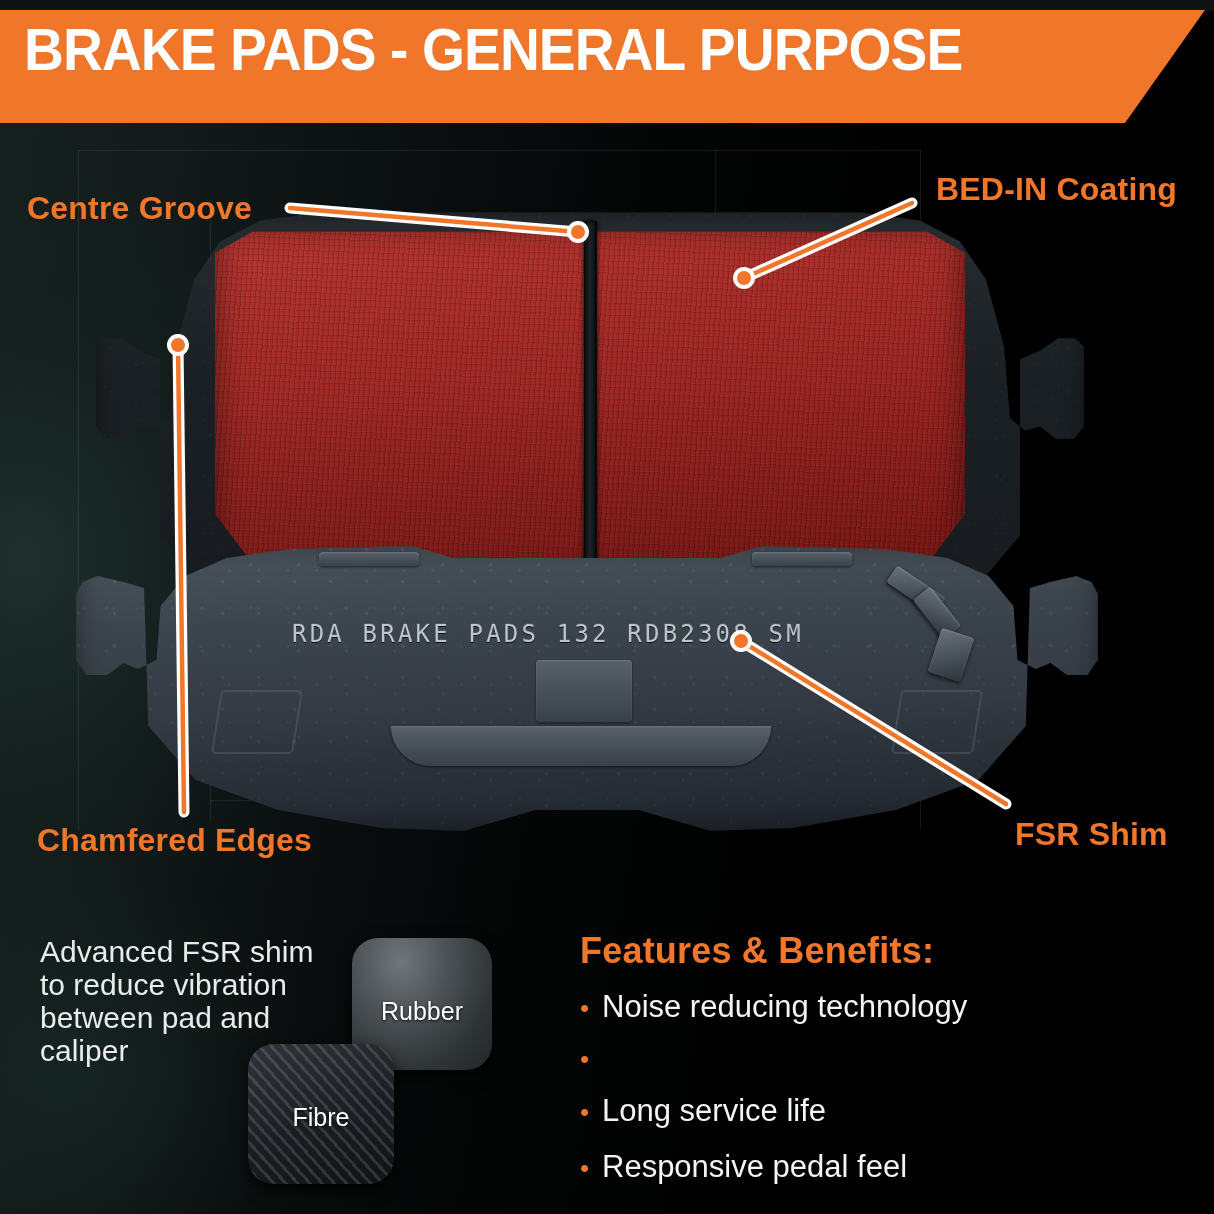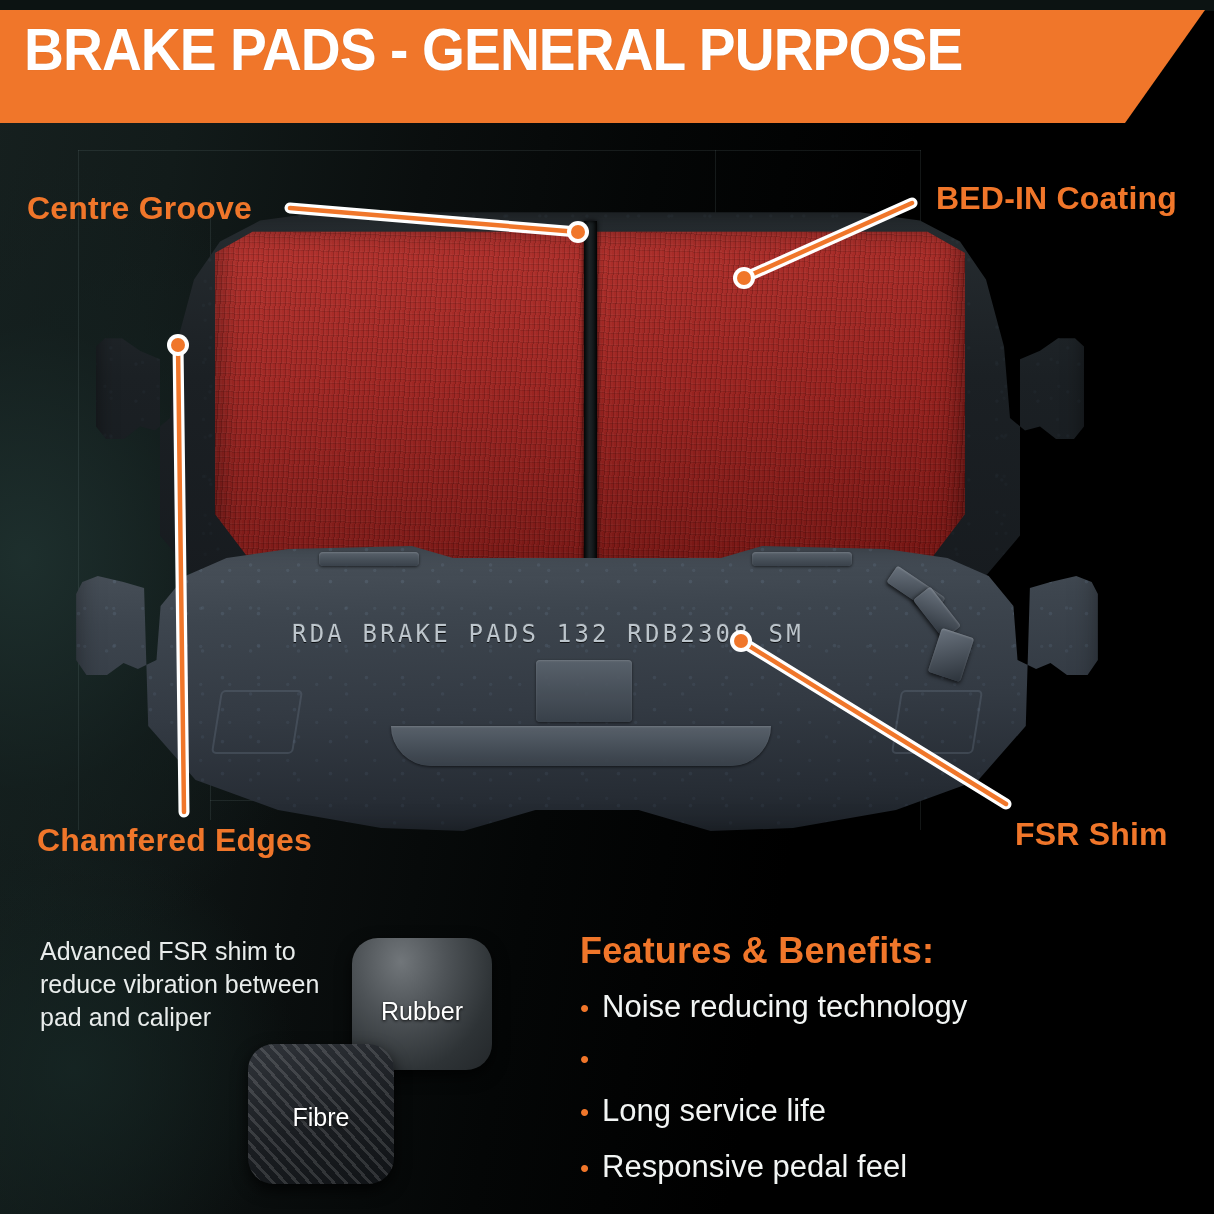--- a/index.html
+++ b/index.html
@@ -87,21 +87,21 @@
   .engrave{position:absolute;left:220px;top:80px;width:560px;color:#cfd8de;font-size:24px;letter-spacing:3.2px;
     font-family:"DejaVu Sans Mono","Liberation Mono",monospace;white-space:nowrap;opacity:.88;
     text-shadow:0 1px 0 rgba(0,0,0,.85), 0 -1px 0 rgba(255,255,255,.10);}
 
   
   .callouts{position:absolute;left:0;top:0;width:1214px;height:1214px;pointer-events:none;}
   .label{position:absolute;color:var(--orange,#F0762A);font-weight:bold;font-size:32px;white-space:nowrap;
     letter-spacing:.2px;}
 
   
-  .shim-note{position:absolute;left:40px;top:935px;width:280px;color:#e8eceb;font-size:25px;line-height:33px;}
+  .shim-note{position:absolute;left:40px;top:935px;width:280px;color:#e8eceb;font-size:30px;line-height:33px;}
   .matstack{position:absolute;left:240px;top:930px;width:270px;height:250px;}
   .mat{position:absolute;border-radius:26px;display:flex;align-items:flex-start;justify-content:center;
     color:#fff;font-size:25px;padding-top:11px;box-sizing:border-box;
     box-shadow:0 6px 16px rgba(0,0,0,.75);}
   .mat-rubber{left:112px;top:8px;width:140px;height:132px;
     background:radial-gradient(ellipse at 35% 18%, #71767a 0%, #4e5357 35%, #2e3336 72%, #23272a 100%);}
   .mat-steel{left:62px;top:58px;width:142px;height:140px;
     background:linear-gradient(100deg,#8d949a 0%,#b9c1c6 14%,#6e757b 30%,#9aa2a8 46%,#f0f3f5 60%,#b6bec4 72%,#767d83 88%,#aab2b8 100%);}
   .mat-fibre{left:8px;top:114px;width:146px;height:140px;
     background:
@@ -182,21 +182,21 @@
       <circle cx="744" cy="278" r="11" fill="#ffffff"></circle>
       <circle cx="744" cy="278" r="7" fill="#F0762A"></circle>
       <circle cx="178" cy="345" r="11" fill="#ffffff"></circle>
       <circle cx="178" cy="345" r="7" fill="#F0762A"></circle>
       <circle cx="741" cy="641" r="11" fill="#ffffff"></circle>
       <circle cx="741" cy="641" r="7" fill="#F0762A"></circle>
     </g>
   </svg>
 
   <div class="label" style="left:27px;top:190px;">Centre Groove</div>
-  <div class="label" style="left:936px;top:180px;">BED-IN Coating</div>
+  <div class="label" style="left:936px;top:171px;">BED-IN Coating</div>
   <div class="label" style="left:37px;top:822px;">Chamfered Edges</div>
   <div class="label" style="left:1015px;top:816px;">FSR Shim</div>
 
   <div class="shim-note">Advanced FSR shim to reduce vibration between pad and caliper</div>
 
   <div class="matstack">
     <div class="mat mat-rubber">
       <span>Rubber</span>
     </div>
     <div class="mat mat-fibre">

